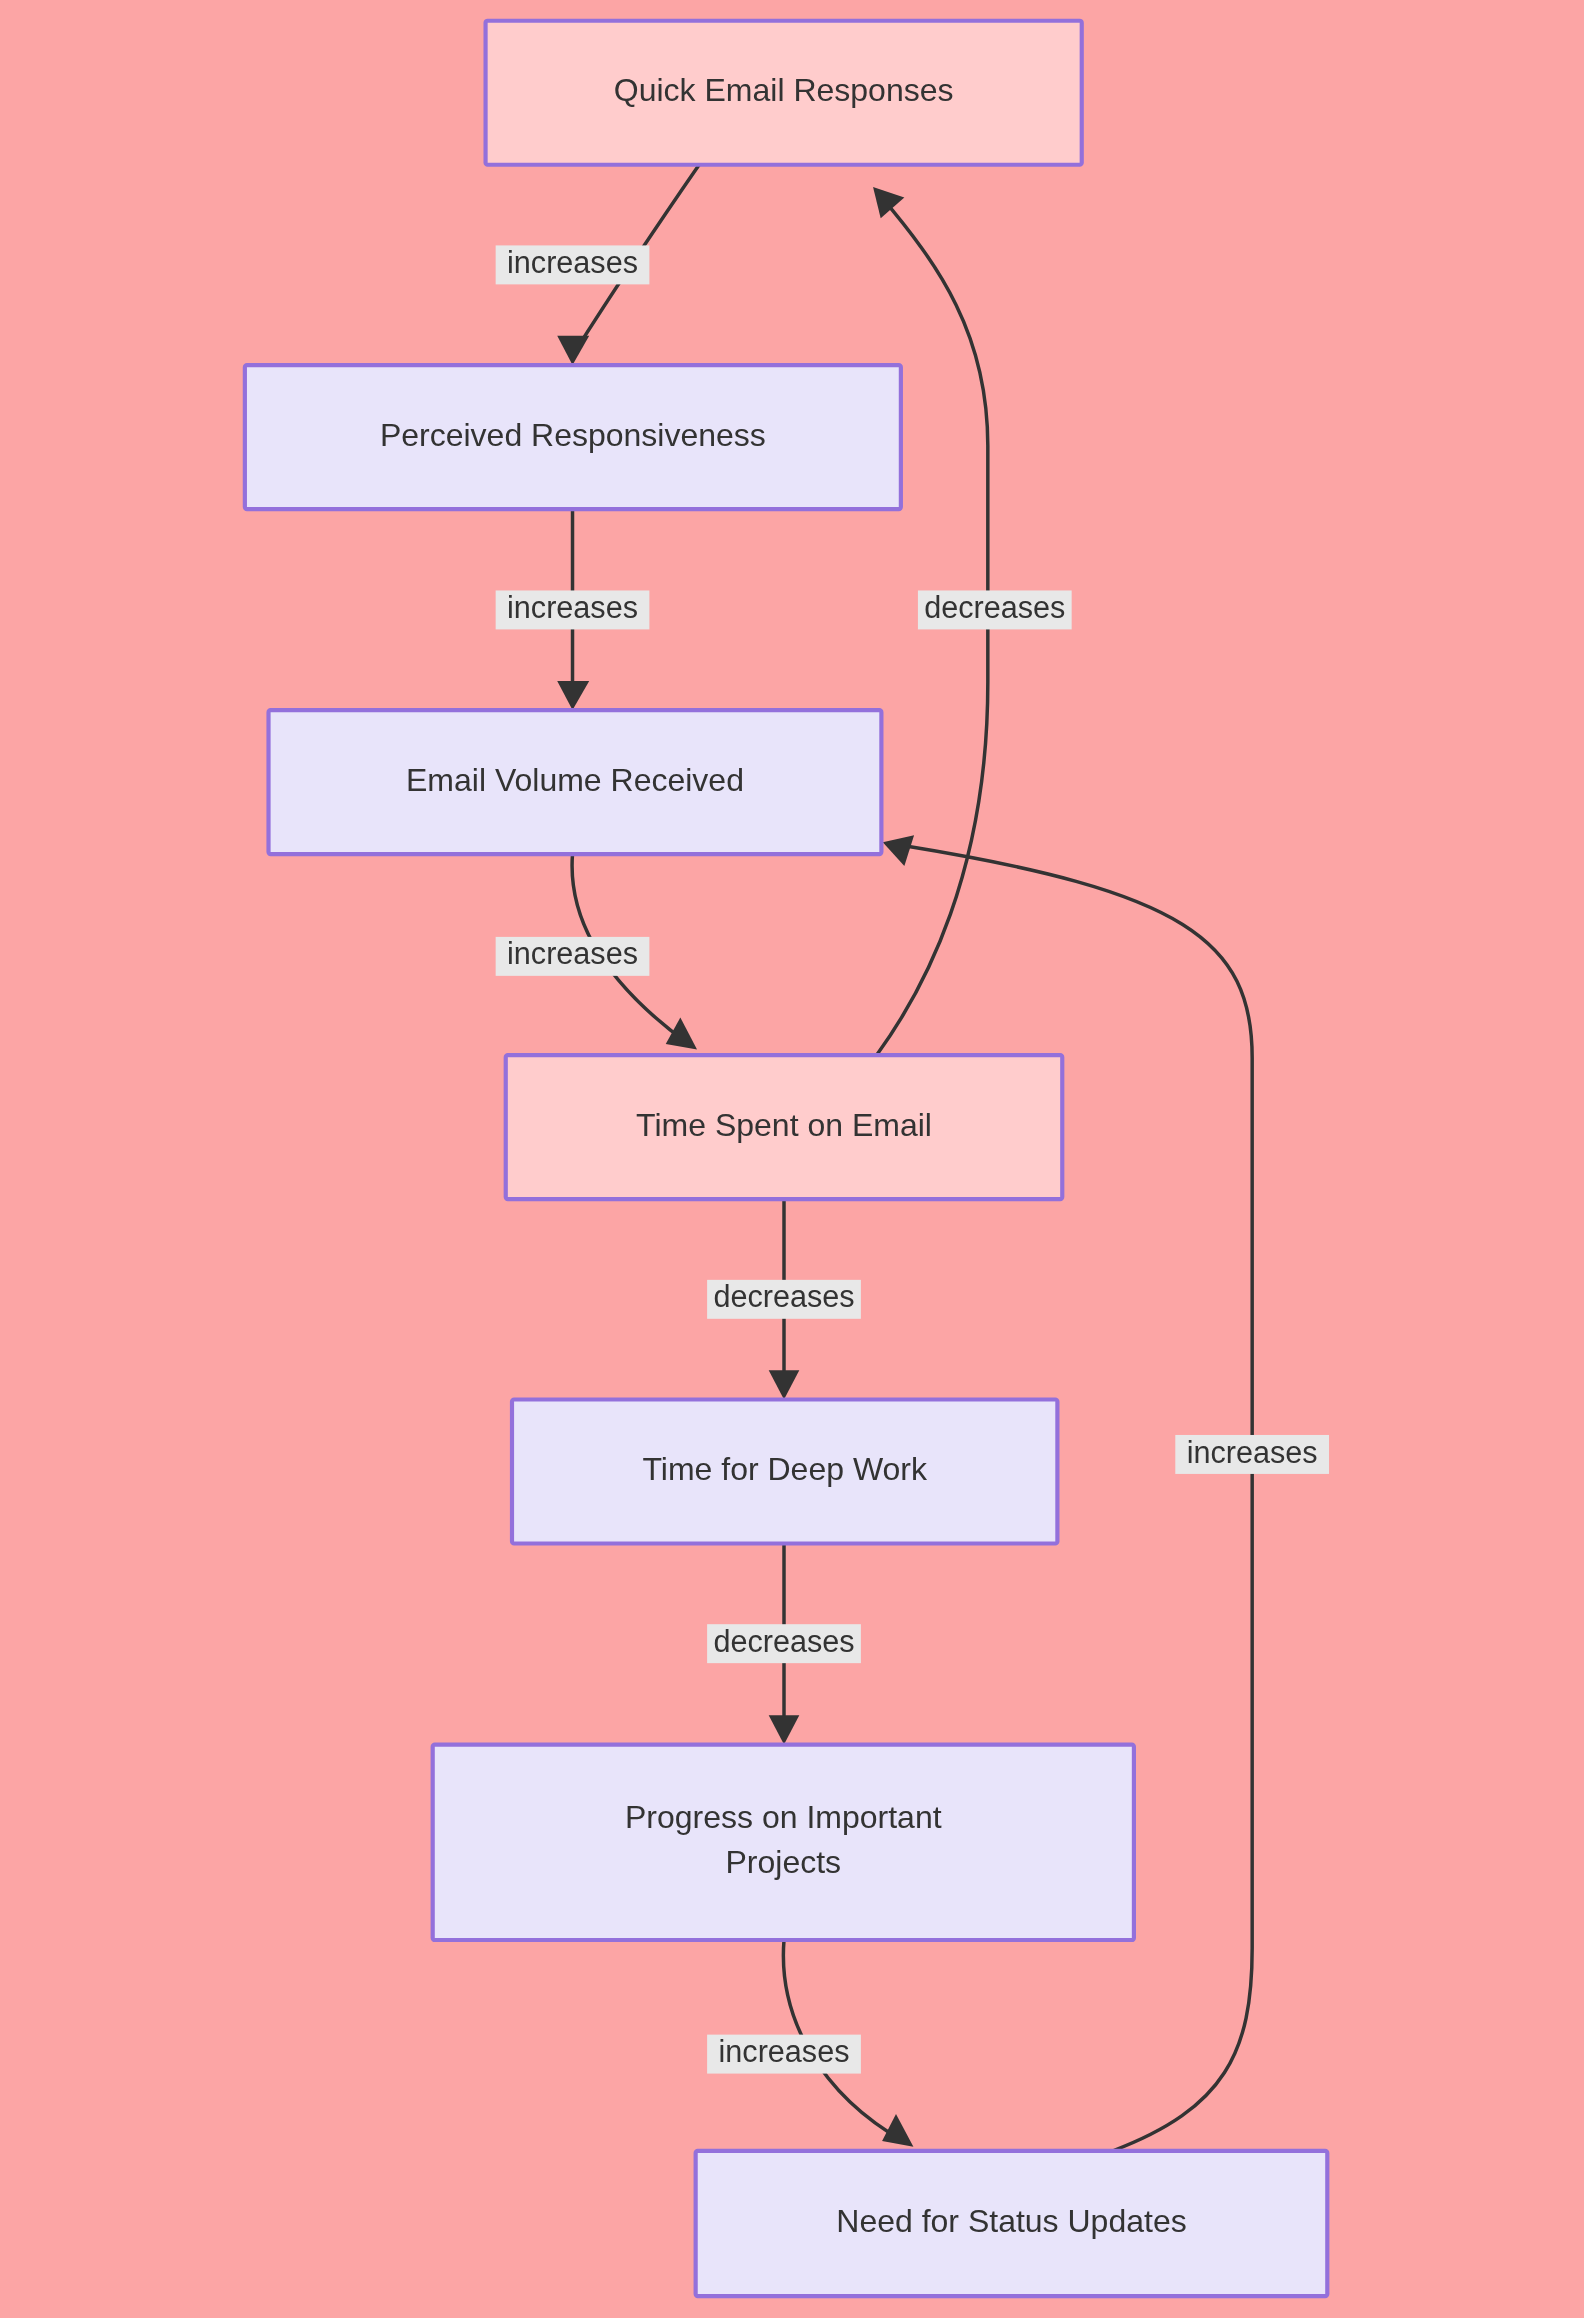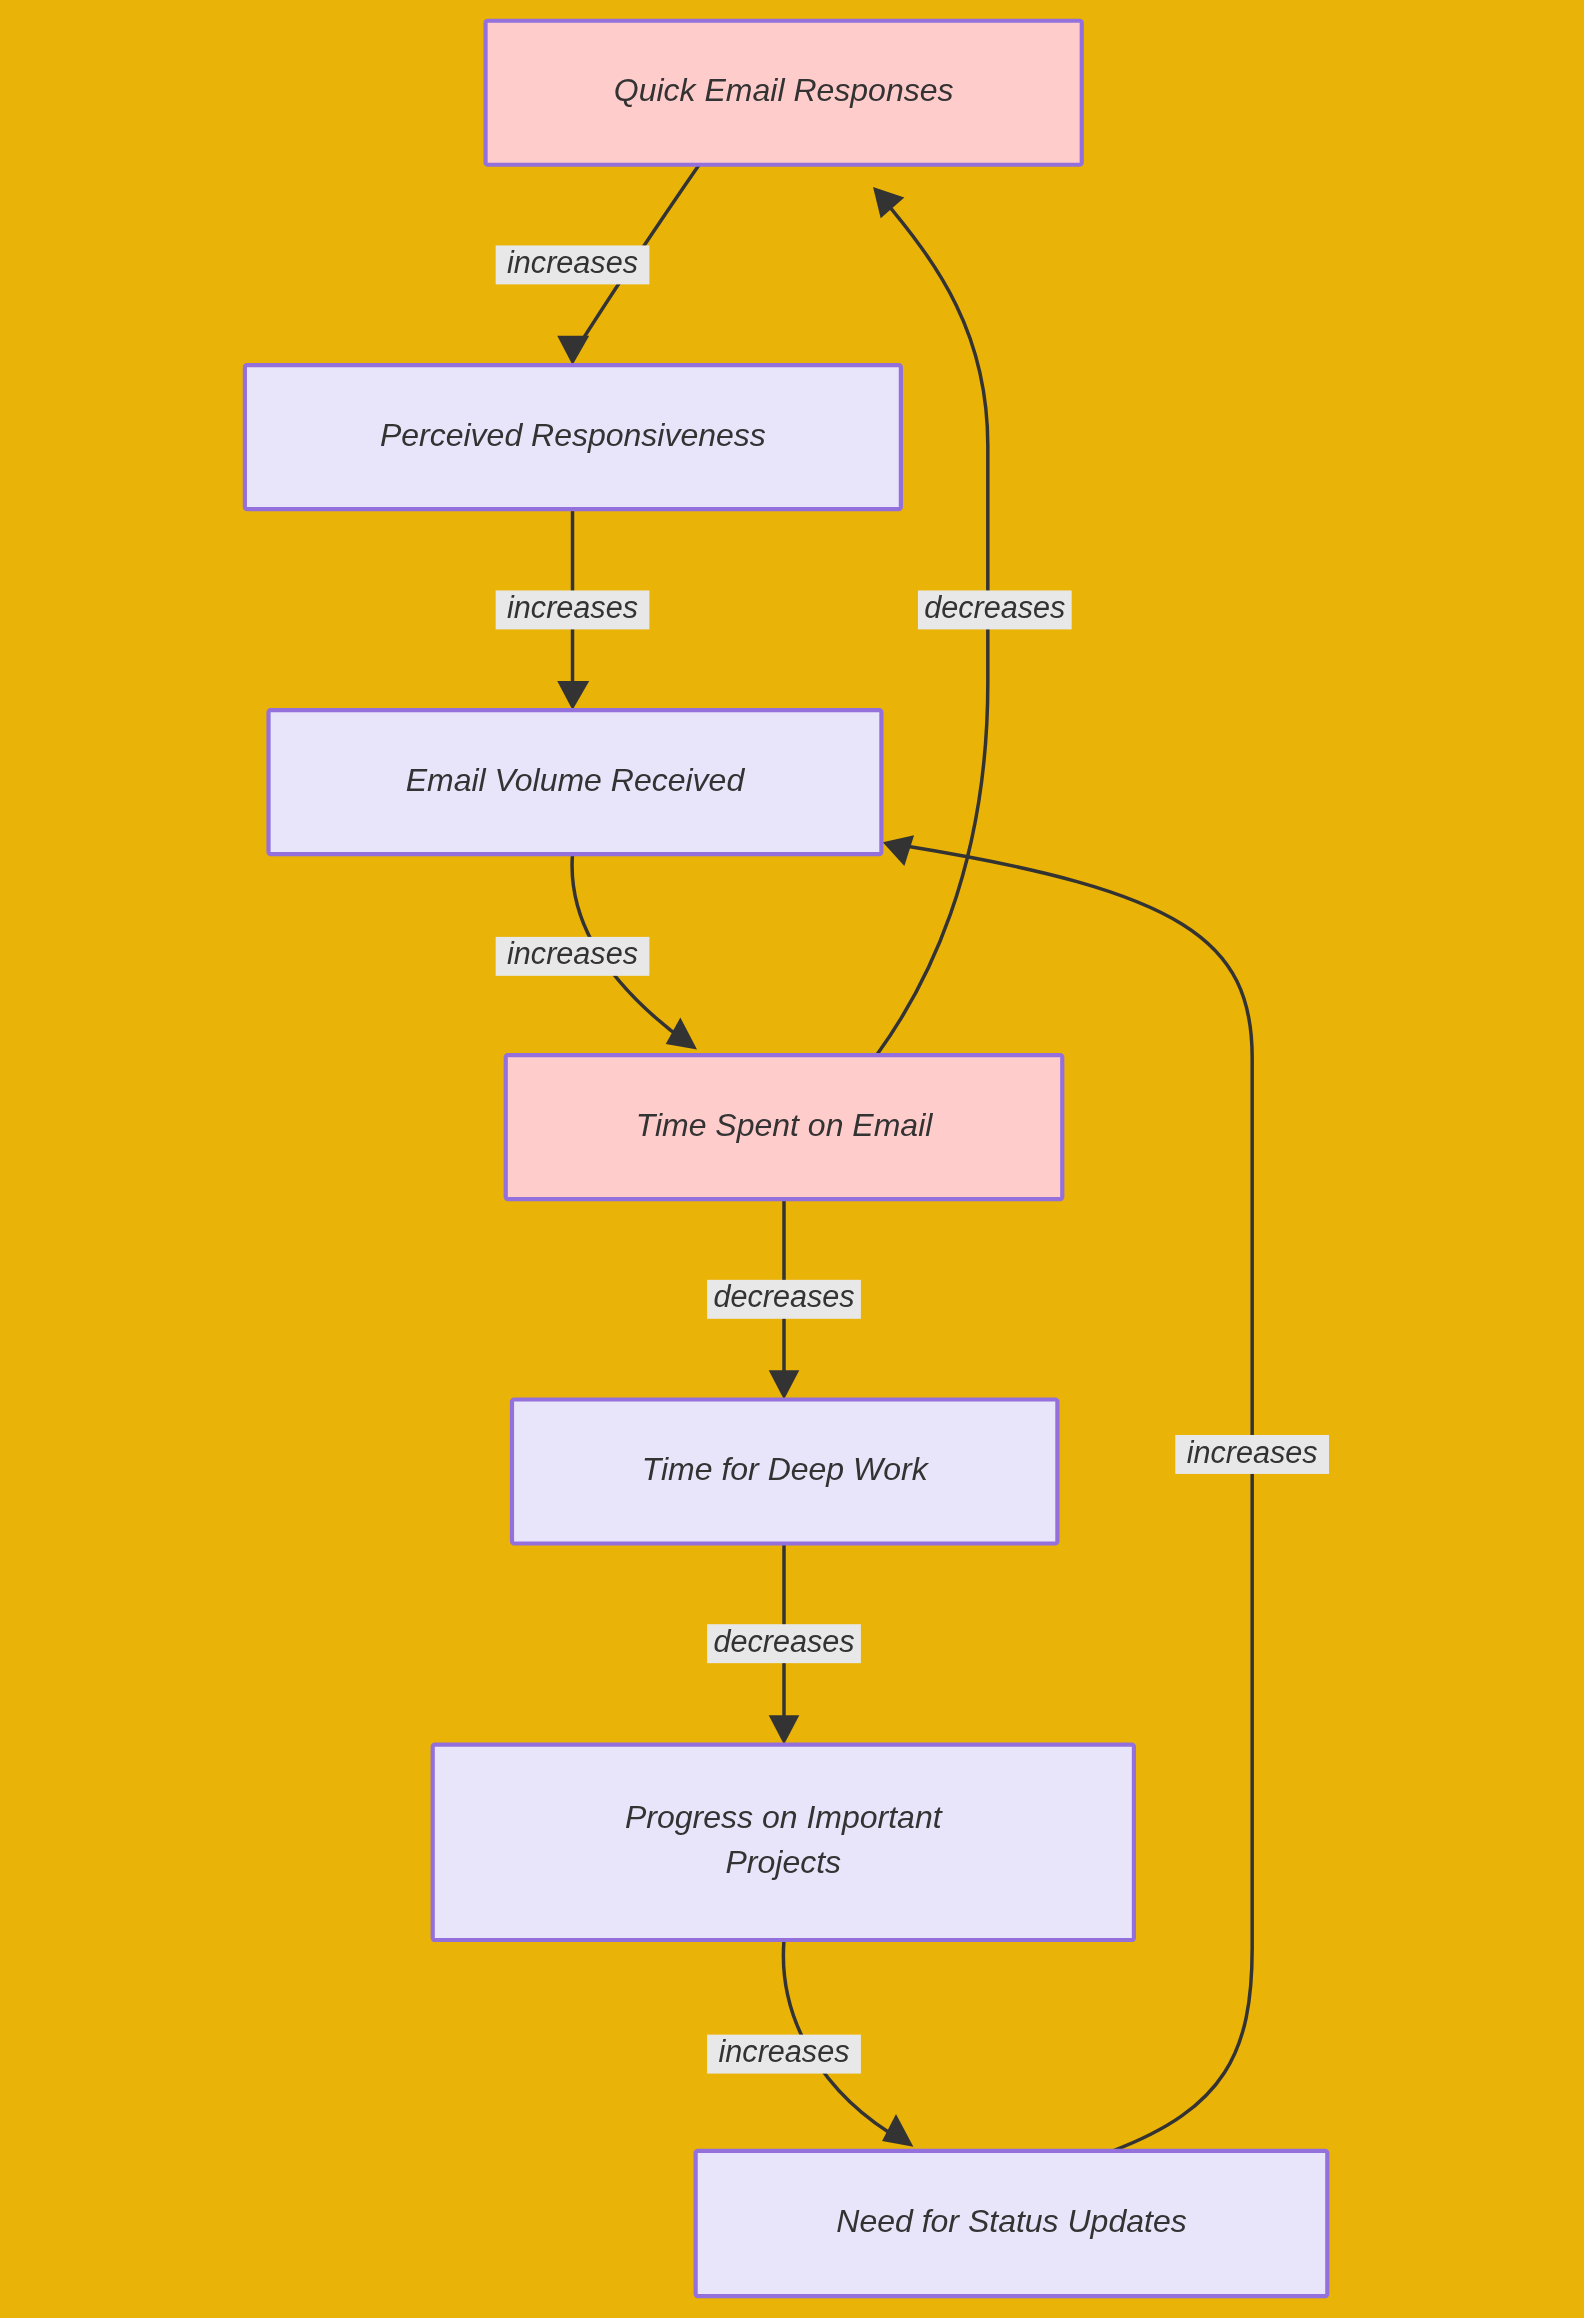--- a/index.html
+++ b/index.html
@@ -10,22 +10,21 @@
   body {
     width: 1584px;
     height: 2319px;
     font-family: "Liberation Sans", sans-serif;
     overflow: hidden;
   }
   #diagram-root {
     position: relative;
     width: 1584px;
     height: 2319px;
-    background: #eab308;
-    font-style: italic;
+    background: #fca5a5;
   }
   svg#flow-svg {
     position: absolute;
     top: 0;
     left: 0;
     width: 1584px;
     height: 2319px;
     display: block;
   }
   .node-rect {

